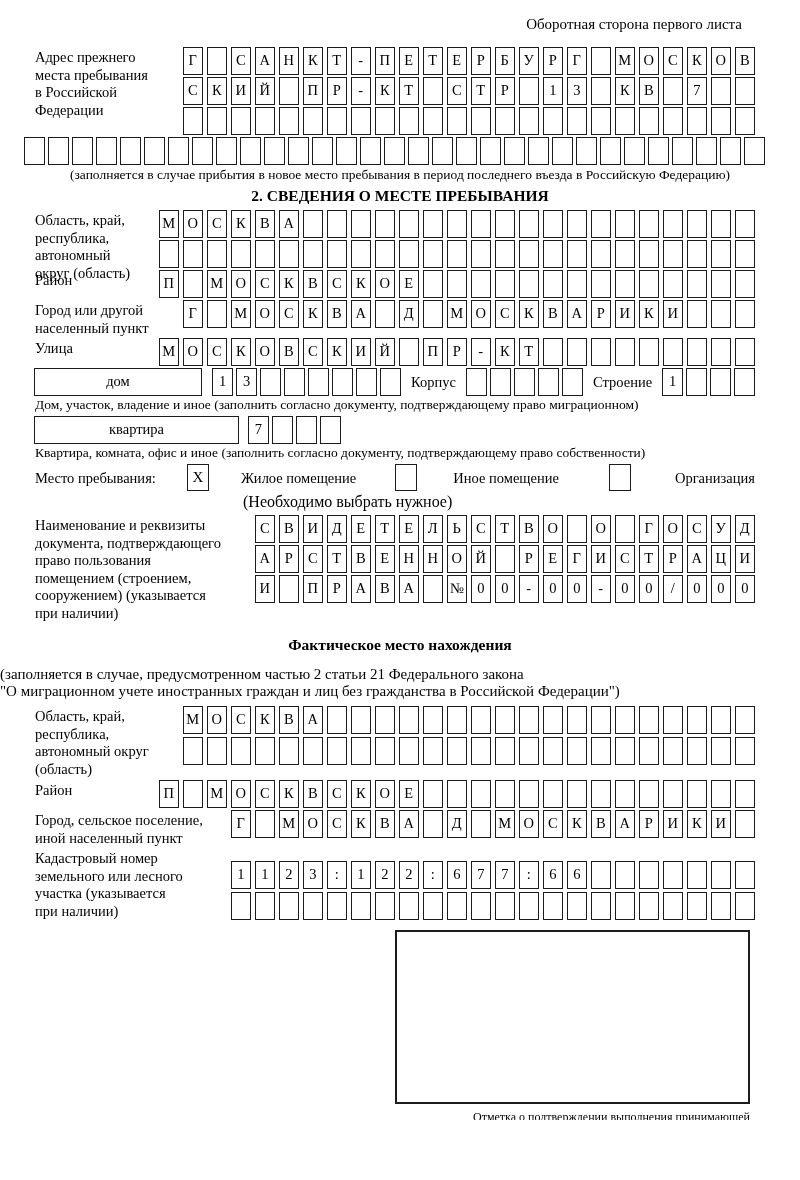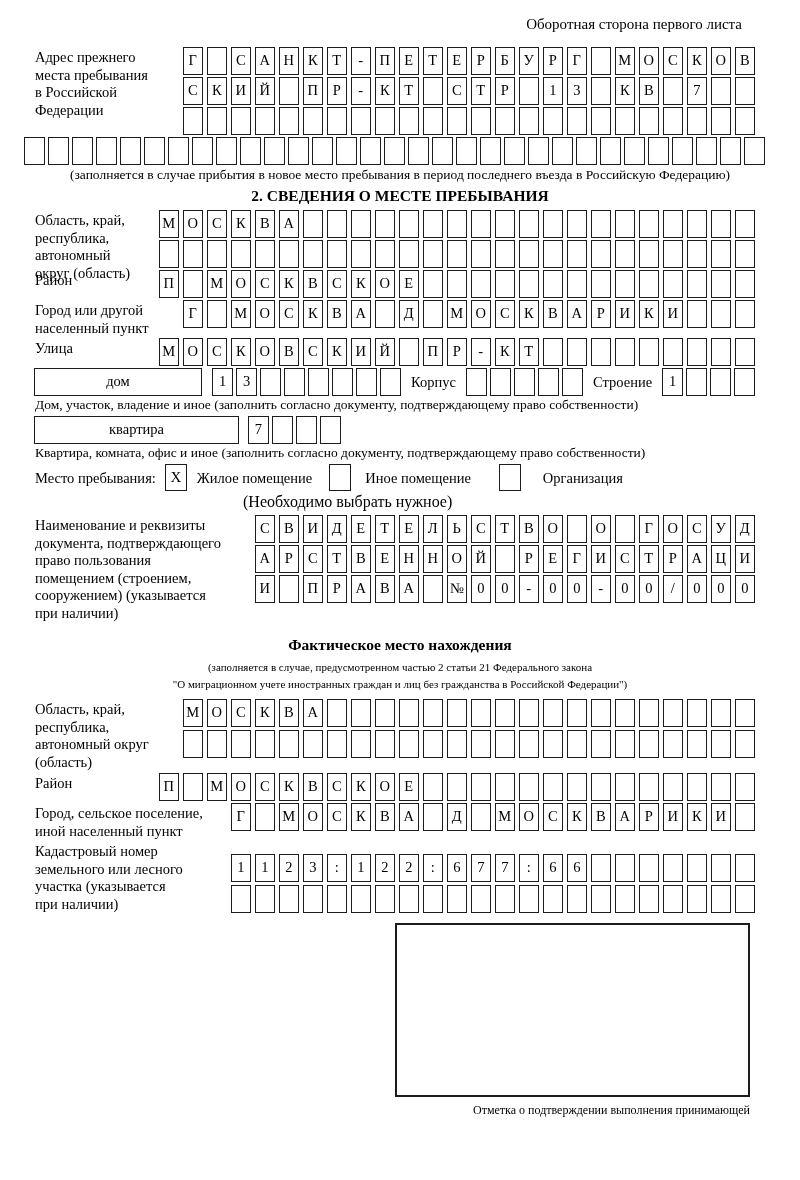--- a/index.html
+++ b/index.html
@@ -17,25 +17,25 @@
   .sec-title{text-align:center;font-weight:bold;font-size:15.5px;margin:4px 0 5px 0;}
   .inline-caption{font-size:13.5px;margin:0 45px 3px 35px;}
   .domrow{display:flex;justify-content:space-between;align-items:flex-start;margin:0 45px 1px 34px;}
   .rect-label{box-sizing:border-box;height:28px;border:1.7px solid #1c1c1c;text-align:center;
               font-size:14.5px;line-height:25px;}
   .w-dom{width:168px;}
   .w-kv{width:205px;}
   .kvrow{display:flex;align-items:flex-start;margin:2px 45px 1px 34px;gap:9px;}
   .small-lbl{font-size:14.5px;line-height:28px;white-space:nowrap;}
   .boxgroup{white-space:nowrap;line-height:0;}
-  .mestorow{display:flex;align-items:flex-start;margin:3px 45px 0 35px;}
+  .mestorow{display:flex;align-items:flex-start;margin:3px 45px 0 35px;justify-content:space-between;}
   .cb{display:inline-block;box-sizing:border-box;width:22px;height:27px;border:1.6px solid #1c1c1c;
       text-align:center;font-size:15px;line-height:24px;}
   .choose-note{font-size:16px;margin:1px 0 4px 243px;}
-  .subtitle{text-align:center;font-size:11px;line-height:17px;white-space:pre-line;margin:5px 0 6px 0;}
+  .subtitle{text-align:left;font-size:15px;line-height:17px;white-space:pre-line;margin:12px 0 6px 0;}
   .kad-rows{padding-top:13px;}
   .mark-box{box-sizing:border-box;margin:6px 50px 4px 395px;width:355px;height:174px;border:2px solid #1c1c1c;}
   .mark-caption{margin:2px 40px 0 390px;width:360px;text-align:right;font-size:12px;line-height:18px;white-space:pre-line;}
   .mh-g{min-height:36px;}
 </style>
 </head>
 <body>
 
 <div class="page">
 
@@ -91,21 +91,21 @@
   </div>
 
   <div class="domrow">
     <span class="rect-label w-dom">дом</span>
     <span class="boxgroup"><span class="cell">1</span><span class="cell">3</span><span class="cell"></span><span class="cell"></span><span class="cell"></span><span class="cell"></span><span class="cell"></span><span class="cell"></span></span>
     <span class="small-lbl">Корпус</span>
     <span class="boxgroup"><span class="cell"></span><span class="cell"></span><span class="cell"></span><span class="cell"></span><span class="cell"></span></span>
     <span class="small-lbl">Строение</span>
     <span class="boxgroup"><span class="cell">1</span><span class="cell"></span><span class="cell"></span><span class="cell"></span></span>
   </div>
-  <div class="inline-caption">Дом, участок, владение и иное (заполнить согласно документу, подтверждающему право собственности)</div>
+  <div class="inline-caption">Дом, участок, владение и иное (заполнить согласно документу, подтверждающему право миграционном)</div>
 
   <div class="kvrow">
     <span class="rect-label w-kv">квартира</span>
     <span class="boxgroup"><span class="cell">7</span><span class="cell"></span><span class="cell"></span><span class="cell"></span></span>
   </div>
   <div class="inline-caption">Квартира, комната, офис и иное (заполнить согласно документу, подтверждающему право собственности)</div>
 
   <div class="mestorow">
     <span class="small-lbl">Место пребывания:</span>
     <span class="cb" style="margin-left:9px;">X</span>

